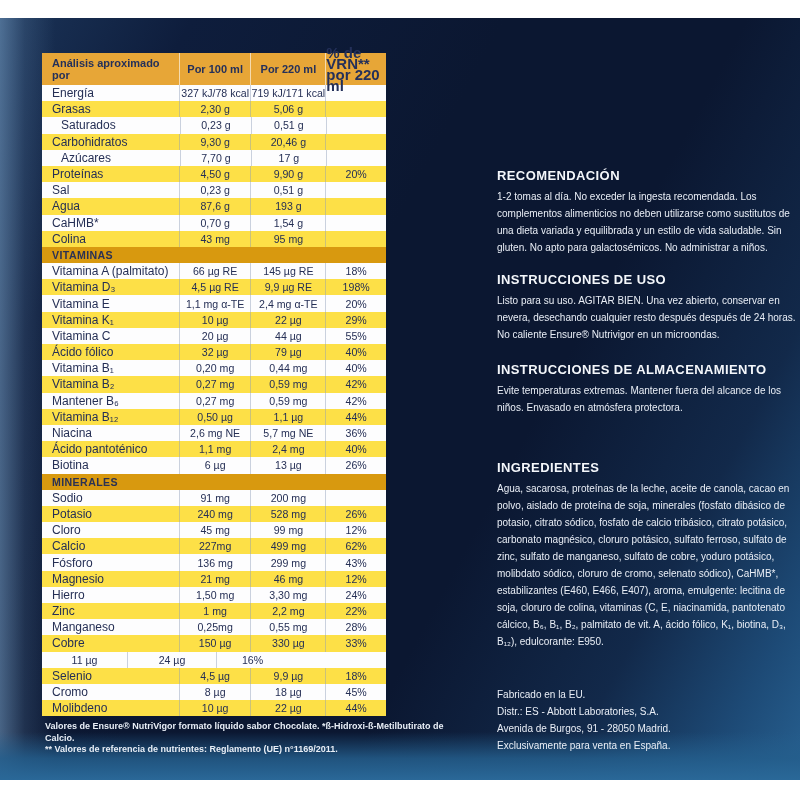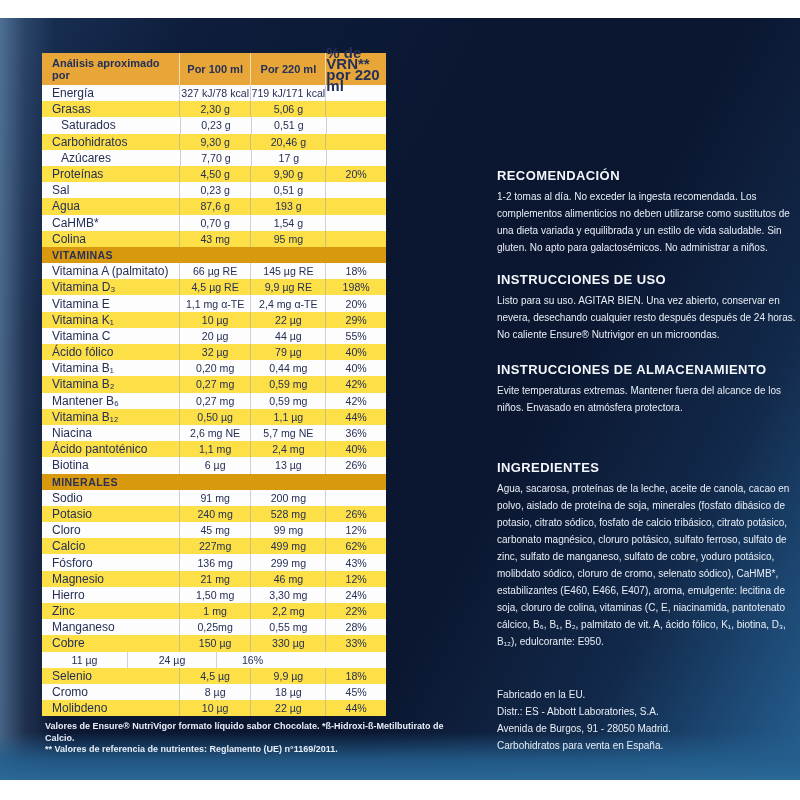--- a/index.html
+++ b/index.html
@@ -339,15 +339,15 @@
   <div class="rp-body">
       <div class="para"><span>Agua, sacarosa, proteínas de la </span><span class="b">leche</span><span>, aceite de canola, cacao en polvo, aislado de proteína de </span><span class="b">soja</span><span>, minerales (fosfato dibásico de potasio, citrato sódico, fosfato de calcio tribásico, citrato potásico, carbonato magnésico, cloruro potásico, sulfato ferroso, sulfato de zinc, sulfato de manganeso, sulfato de cobre, yoduro potásico, molibdato sódico, cloruro de cromo, selenato sódico), CaHMB*, estabilizantes (E460, E466, E407), aroma, emulgente: lecitina de </span><span class="b">soja</span><span>, cloruro de colina, vitaminas (C, E, niacinamida, pantotenato cálcico, B₆, B₁, B₂, palmitato de vit. A, ácido fólico, K₁, biotina, D₃, B₁₂), edulcorante: E950.</span></div>
     </div>
 </div>
 
 <div class="rp sec-fab">
   <div class="rp-body">
       <div class="para"><span class="b">Fabricado en la EU.</span></div>
       <div class="para"><span class="b">Distr.:</span><span> ES - Abbott Laboratories, S.A.</span></div>
       <div class="para"><span>Avenida de Burgos, 91 - 28050 Madrid.</span></div>
-      <div class="para"><span>Carbohidratos para venta en España.</span></div>
+      <div class="para"><span>Exclusivamente para venta en España.</span></div>
     </div>
 </div>
 
 </body></html>

